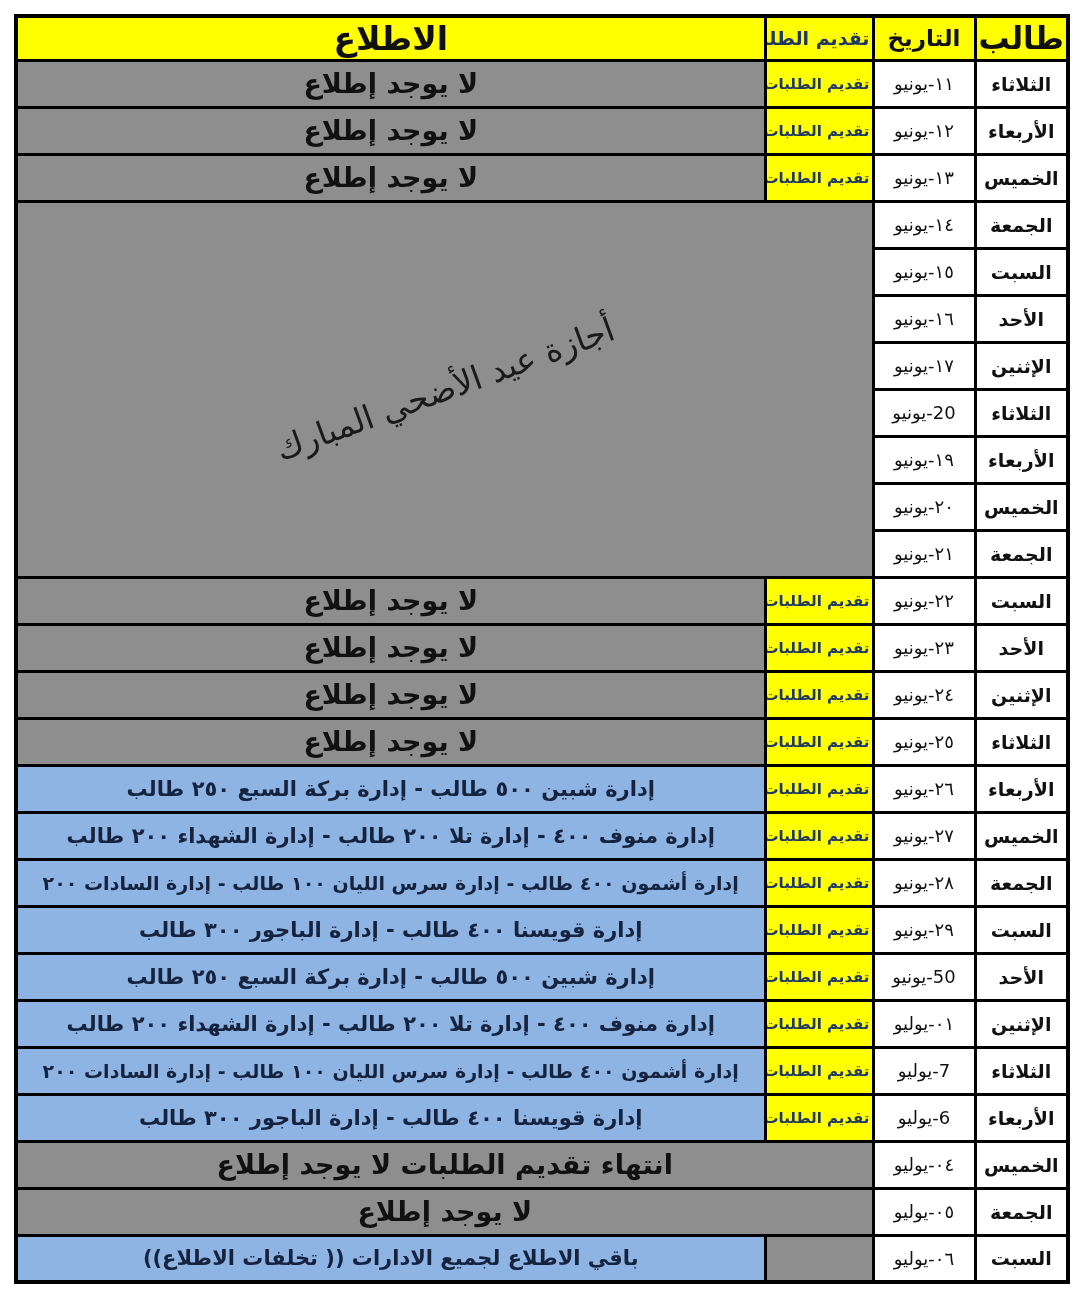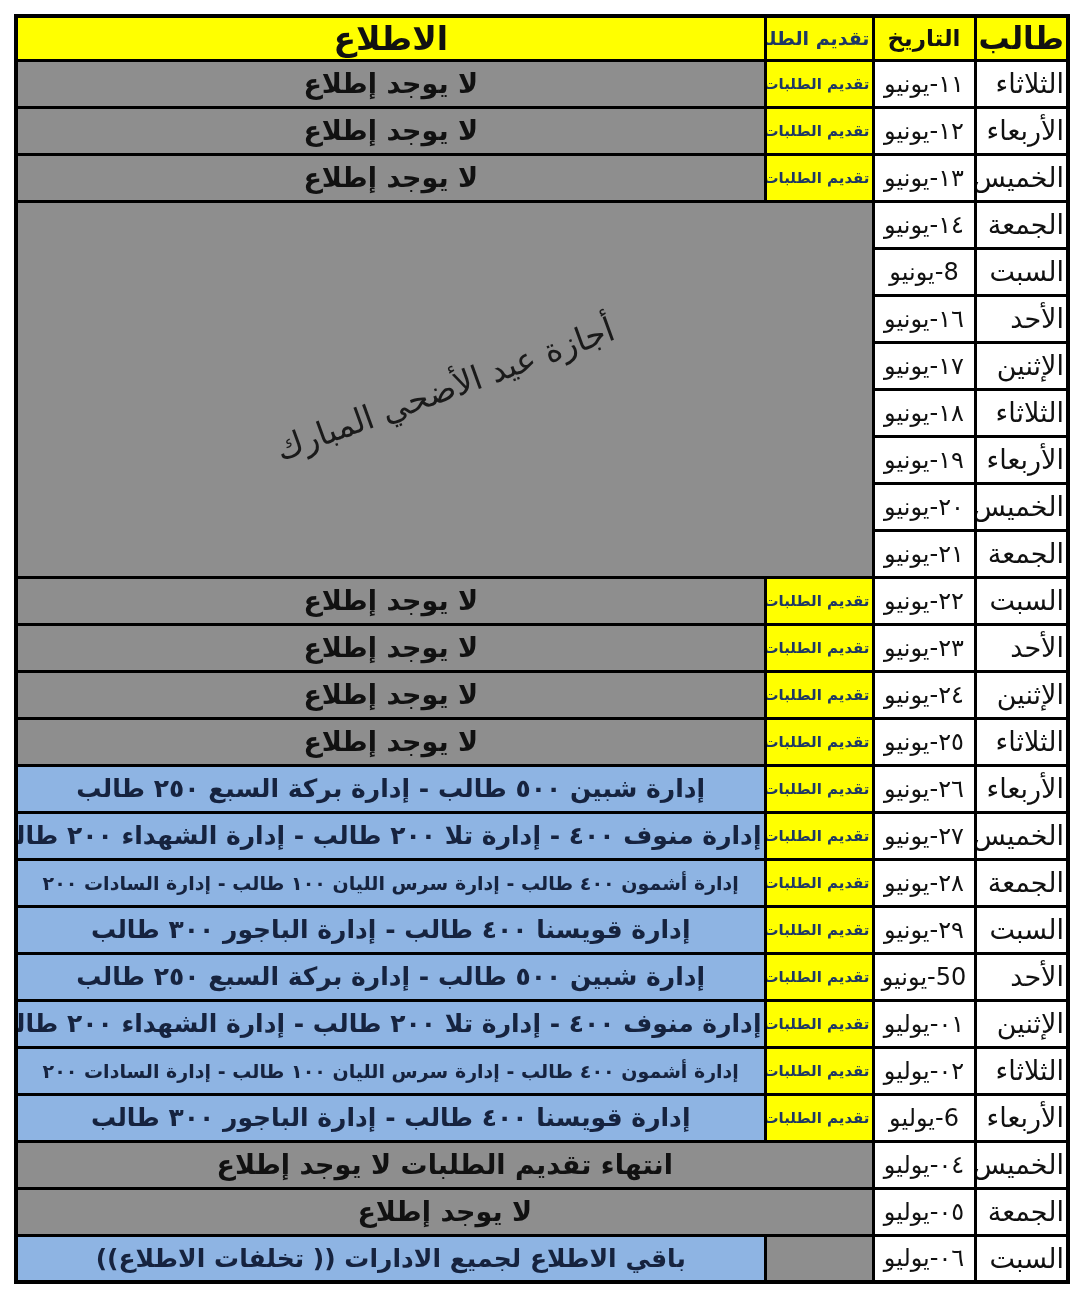--- a/index.html
+++ b/index.html
@@ -29,27 +29,27 @@
     white-space:nowrap;
     height:47px;
     padding:0 2px;
     background:var(--paper);
   }
   tr.hdr td{height:44px;background:var(--yellow);font-weight:bold;}
   td.h-day{font-size:31px;}
   td.h-date{font-size:23px;margin-left:16px;}
   td.h-submit{font-size:19px;color:var(--navy);}
   td.h-review{font-size:33px;}
-  td.day{font-size:27px;font-weight:normal;text-align:right;}
-  td.date{font-size:24px;}
+  td.day{font-size:19px;font-weight:bold;}
+  td.date{font-size:18px;}
   td.submit{background:var(--yellow);font-size:15px;font-weight:bold;color:var(--navy);}
   td.submit.empty{background:var(--gray);}
   td.review{font-size:27px;font-weight:bold;}
   td.gray{background:var(--gray);}
-  td.blue{background:var(--blue);color:#16233f;font-size:25px;}
+  td.blue{background:var(--blue);color:#16233f;font-size:21px;}
   td.blue.small{font-size:19px;}
   td.note{background:var(--gray);font-size:27px;font-weight:bold;}
   td.holiday{background:var(--gray);position:relative;}
   .holiday-text{
     position:absolute;top:50%;left:50%;
     transform:translate(-50%,-50%) rotate(-20deg);
     font-size:33px;white-space:nowrap;color:#1a1a1a;
   }
 </style>
 </head>
@@ -91,33 +91,33 @@
 
     <tr>
       <td class="day">الجمعة</td>
       <td class="date">١٤-يونيو</td>
       <td class="holiday" colspan="2" rowspan="8">
         <div class="holiday-text">أجازة عيد الأضحي المبارك</div>
       </td>
     </tr>
     <tr>
       <td class="day">السبت</td>
-      <td class="date">8-يونيو</td>
+      <td class="date">١٥-يونيو</td>
     </tr>
     <tr>
       <td class="day">الأحد</td>
       <td class="date">١٦-يونيو</td>
     </tr>
     <tr>
       <td class="day">الإثنين</td>
       <td class="date">١٧-يونيو</td>
     </tr>
     <tr>
       <td class="day">الثلاثاء</td>
-      <td class="date">١٨-يونيو</td>
+      <td class="date">20-يونيو</td>
     </tr>
     <tr>
       <td class="day">الأربعاء</td>
       <td class="date">١٩-يونيو</td>
     </tr>
     <tr>
       <td class="day">الخميس</td>
       <td class="date">٢٠-يونيو</td>
     </tr>
     <tr>
@@ -181,21 +181,21 @@
       <td class="review blue">إدارة شبين ٥٠٠ طالب - إدارة بركة السبع ٢٥٠ طالب</td>
     </tr>
     <tr>
       <td class="day">الإثنين</td>
       <td class="date">٠١-يوليو</td>
       <td class="submit">تقديم الطلبات</td>
       <td class="review blue">إدارة منوف ٤٠٠ - إدارة تلا ٢٠٠ طالب - إدارة الشهداء ٢٠٠ طالب</td>
     </tr>
     <tr>
       <td class="day">الثلاثاء</td>
-      <td class="date">٠٢-يوليو</td>
+      <td class="date">7-يوليو</td>
       <td class="submit">تقديم الطلبات</td>
       <td class="review blue small">إدارة أشمون ٤٠٠ طالب - إدارة سرس الليان ١٠٠ طالب - إدارة السادات ٢٠٠</td>
     </tr>
     <tr>
       <td class="day">الأربعاء</td>
       <td class="date">6-يوليو</td>
       <td class="submit">تقديم الطلبات</td>
       <td class="review blue">إدارة قويسنا ٤٠٠ طالب - إدارة الباجور ٣٠٠ طالب</td>
     </tr>
 

